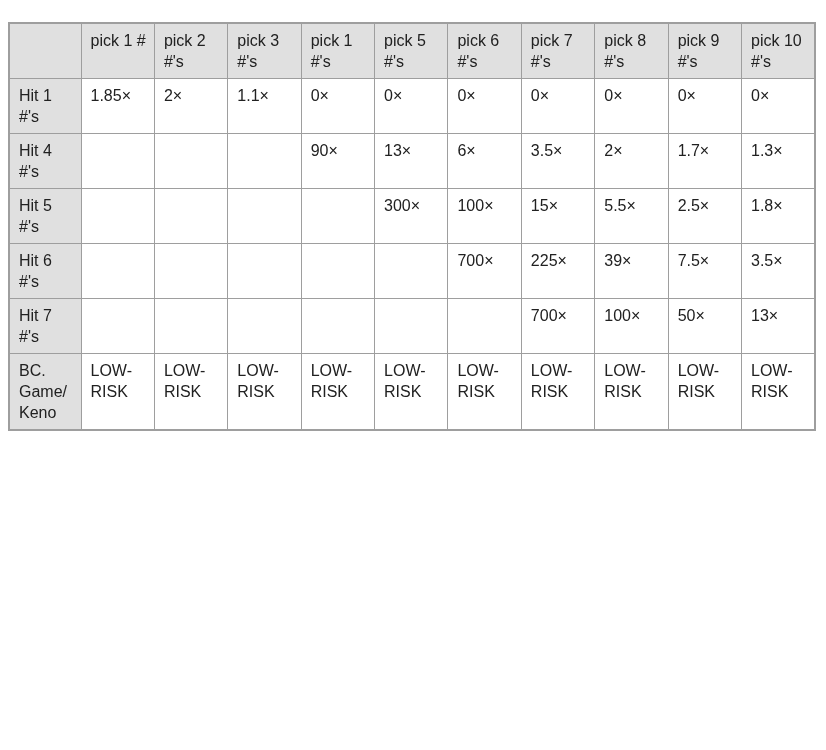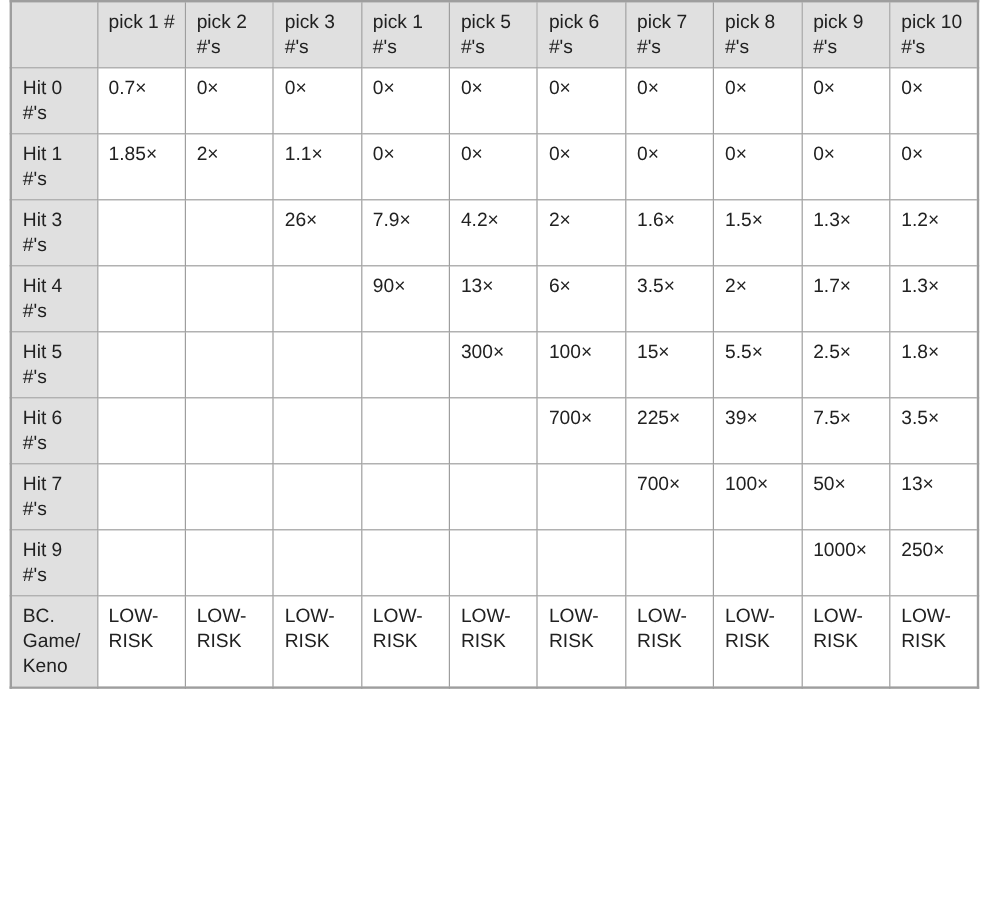--- a/index.html
+++ b/index.html
@@ -12,21 +12,21 @@
   html, body {
     margin: 0;
     padding: 0;
     background: #ffffff;
     font-family: "Liberation Sans", "DejaVu Sans", sans-serif;
     color: var(--text);
   }
   .page {
     width: 826px;
     height: 750px;
-    padding: 0 10px 10px 8px;
+    padding: 22px 10px 10px 8px;
     overflow: hidden;
   }
   table.payout {
     border-collapse: collapse;
     table-layout: fixed;
     width: 808px;
     border: 2px solid var(--border);
     font-size: 16px;
     line-height: 21px;
   }
@@ -67,57 +67,31 @@
           <th>pick 5 #'s</th>
           <th>pick 6 #'s</th>
           <th>pick 7 #'s</th>
           <th>pick 8 #'s</th>
           <th>pick 9 #'s</th>
           <th>pick 10 #'s</th>
         </tr>
     </thead>
     <tbody>
         <tr>
-          <th>Hit 0 #'s</th>
-          <td>0.7×</td>
-          <td>0×</td>
-          <td>0×</td>
-          <td>0×</td>
-          <td>0×</td>
-          <td>0×</td>
-          <td>0×</td>
-          <td>0×</td>
-          <td>0×</td>
-          <td>0×</td>
-        </tr>
-        <tr>
           <th>Hit 1 #'s</th>
           <td>1.85×</td>
           <td>2×</td>
           <td>1.1×</td>
           <td>0×</td>
           <td>0×</td>
           <td>0×</td>
           <td>0×</td>
           <td>0×</td>
           <td>0×</td>
           <td>0×</td>
-        </tr>
-        <tr>
-          <th>Hit 3 #'s</th>
-          <td></td>
-          <td></td>
-          <td>26×</td>
-          <td>7.9×</td>
-          <td>4.2×</td>
-          <td>2×</td>
-          <td>1.6×</td>
-          <td>1.5×</td>
-          <td>1.3×</td>
-          <td>1.2×</td>
         </tr>
         <tr>
           <th>Hit 4 #'s</th>
           <td></td>
           <td></td>
           <td></td>
           <td>90×</td>
           <td>13×</td>
           <td>6×</td>
           <td>3.5×</td>
@@ -158,33 +132,20 @@
           <td></td>
           <td></td>
           <td></td>
           <td></td>
           <td>700×</td>
           <td>100×</td>
           <td>50×</td>
           <td>13×</td>
         </tr>
         <tr>
-          <th>Hit 9 #'s</th>
-          <td></td>
-          <td></td>
-          <td></td>
-          <td></td>
-          <td></td>
-          <td></td>
-          <td></td>
-          <td></td>
-          <td>1000×</td>
-          <td>250×</td>
-        </tr>
-        <tr>
           <th>BC. Game/ Keno</th>
           <td>LOW-RISK</td>
           <td>LOW-RISK</td>
           <td>LOW-RISK</td>
           <td>LOW-RISK</td>
           <td>LOW-RISK</td>
           <td>LOW-RISK</td>
           <td>LOW-RISK</td>
           <td>LOW-RISK</td>
           <td>LOW-RISK</td>

